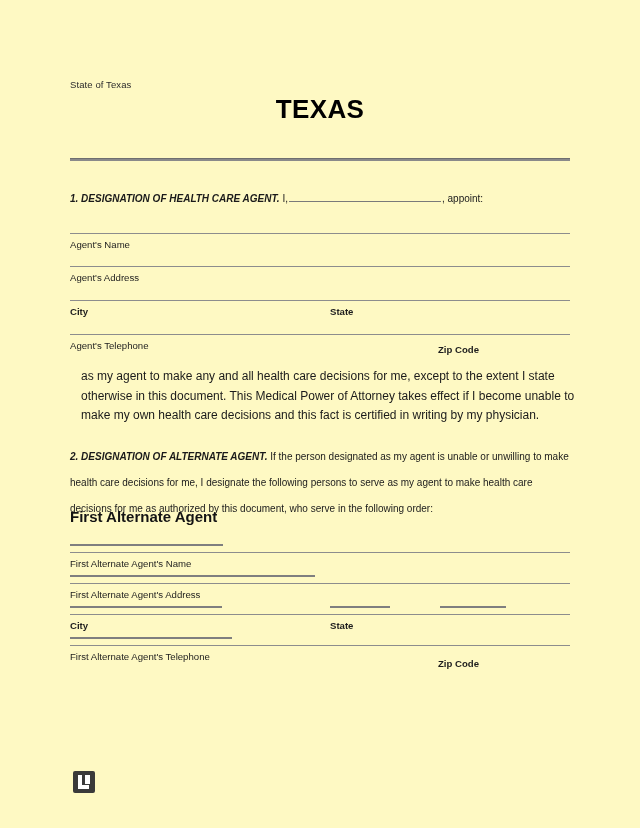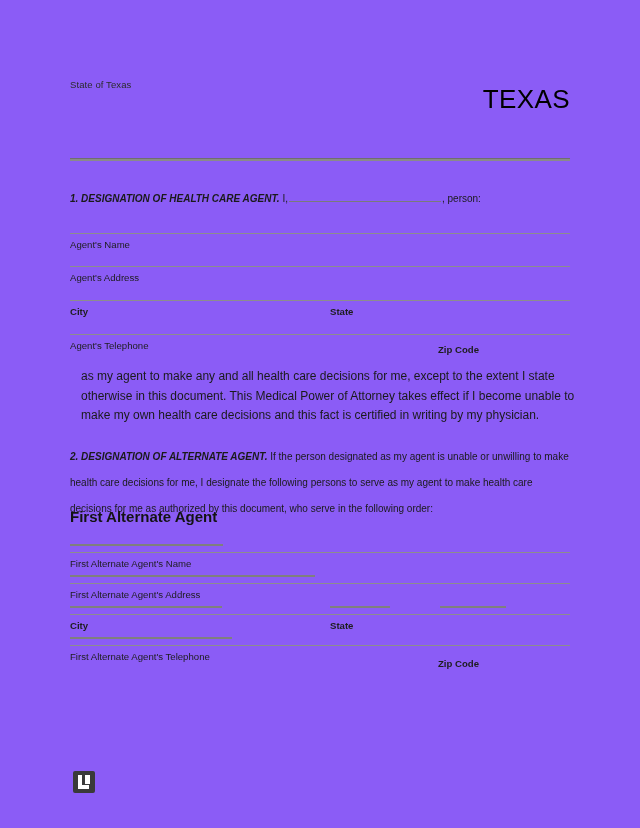--- a/index.html
+++ b/index.html
@@ -14,21 +14,21 @@
     color: #1a1a1a;
     position: relative;
     overflow: hidden;
   }
 
   .page {
     position: absolute;
     left: 0; top: 0;
     width: 640px;
     height: 828px;
-    background: #8b5cf6;
+    background: #fef9c3;
   }
 
   .content {
     position: absolute;
     left: 70px;
     top: 0;
     width: 500px;
   }
 
   
@@ -37,25 +37,25 @@
     font-weight: 400;
     color: #2b2b2b;
     letter-spacing: 0.1px;
     position: absolute;
     top: 79px;
     left: 0;
   }
 
   .doc-title {
     position: absolute;
-    top: 84px;
-    left: 0;
-    width: 500px;
-    text-align: right;
-    font-weight: normal;
+    top: 94px;
+    left: 0;
+    width: 500px;
+    text-align: center;
+    font-weight: bold;
     color: #000;
     line-height: 1.18;
   }
   .doc-title .t1 {
     display: block;
     font-size: 26px;
     letter-spacing: 0.4px;
   }
   .doc-title .t2 {
     display: block;
@@ -190,21 +190,21 @@
 
     <div class="state-line">State of Texas</div>
 
     <div class="doc-title">
       <span class="t1">TEXAS</span>
     </div>
 
     <div class="title-rule"></div>
 
     <div class="sec-head" style="top:189px;">
-      <b>1. DESIGNATION OF HEALTH CARE AGENT.</b><span> I,</span><span class="blank-inline"></span><span>, person:</span>
+      <b>1. DESIGNATION OF HEALTH CARE AGENT.</b><span> I,</span><span class="blank-inline"></span><span>, appoint:</span>
     </div>
 
     <div class="field" style="top:233px;">
       <div class="rule"></div>
       <div class="lbl bold-lead"><b>Agent's</b><span> Name</span></div>
     </div>
 
     <div class="field" style="top:266px;">
       <div class="rule"></div>
       <div class="lbl bold-lead"><b>Agent's</b><span> Address</span></div>

